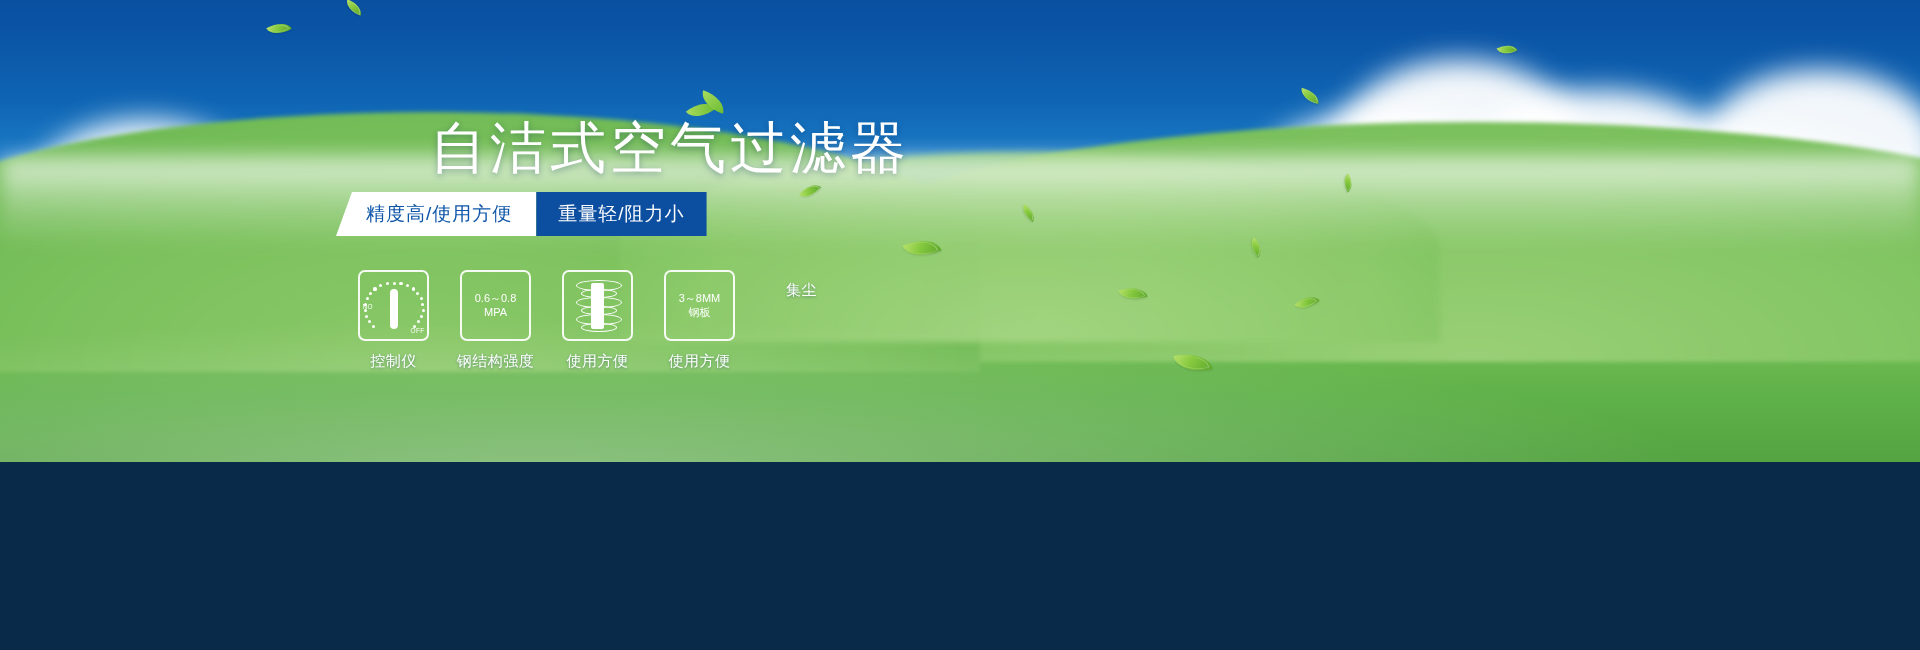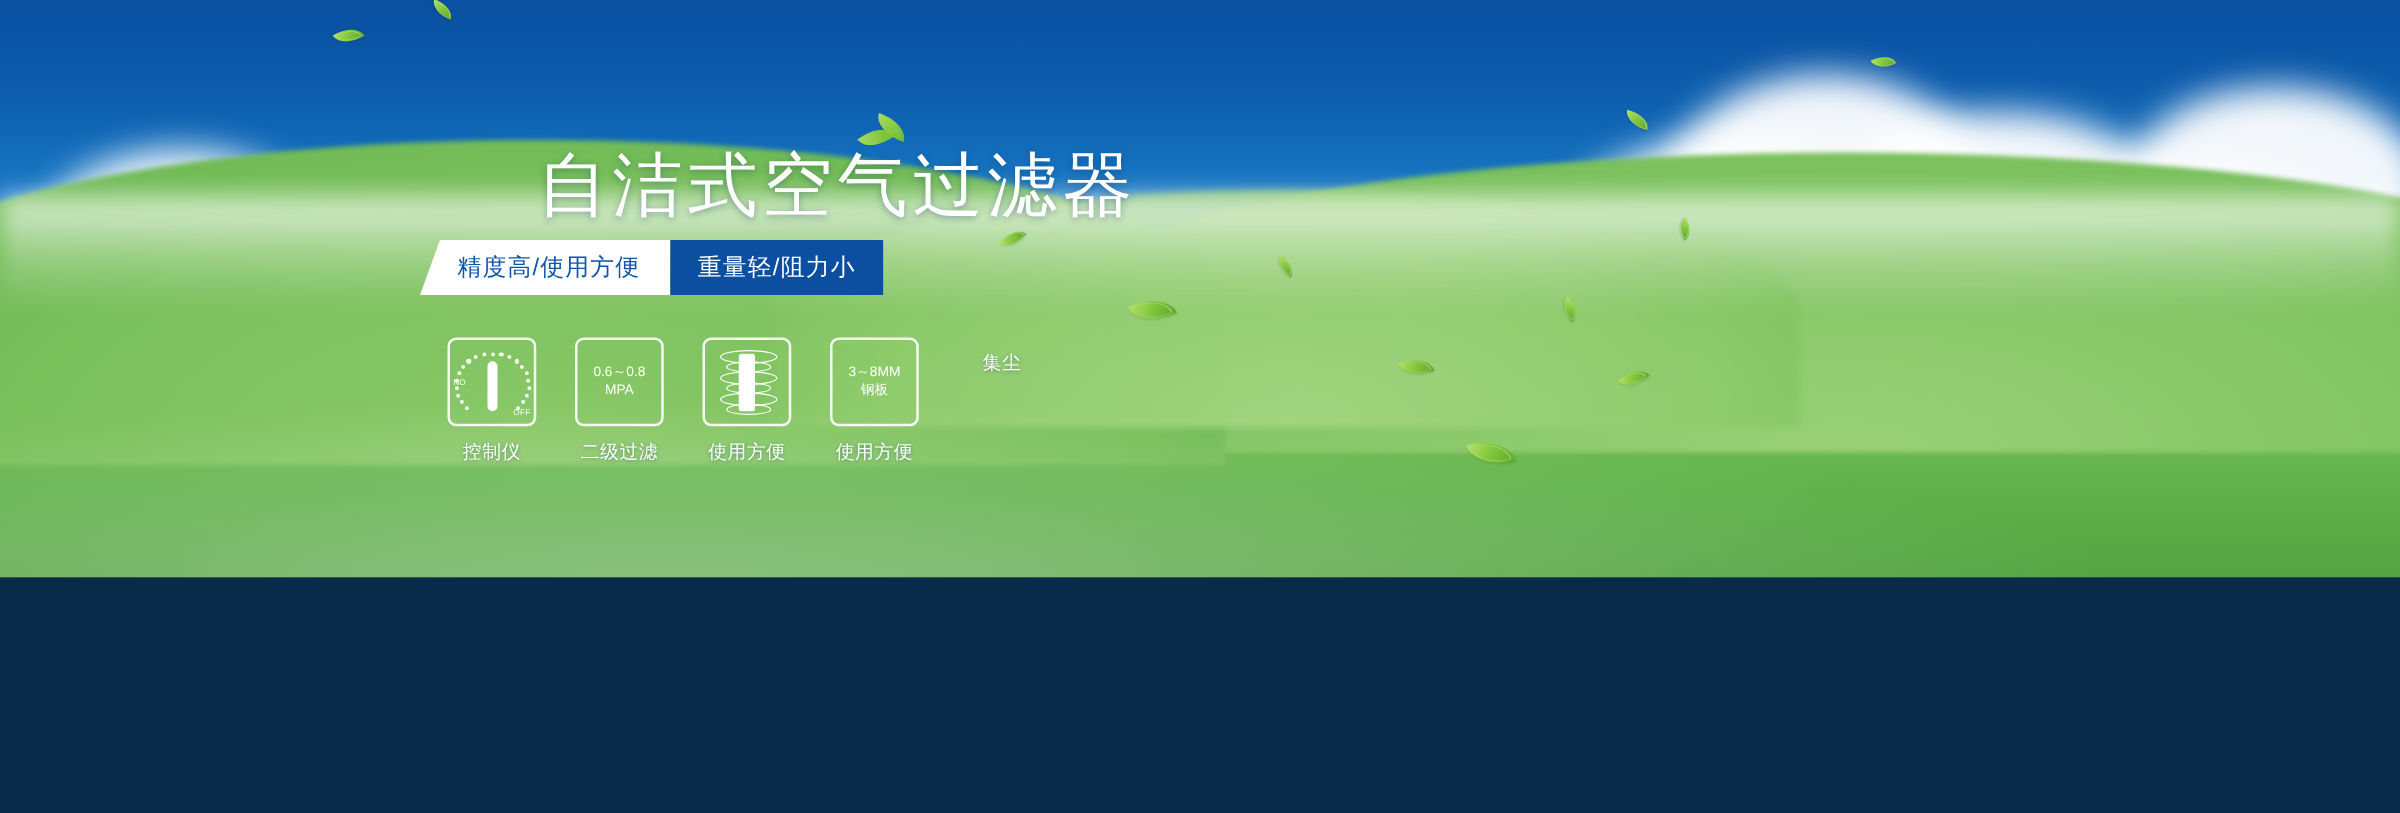--- a/index.html
+++ b/index.html
@@ -198,21 +198,21 @@
           </div>
         </div>
         <div class="flabel">控制仪</div>
       </div>
 
       <div class="feature">
         <div class="fbox">
           <div class="ftext">0.6～0.8
 MPA</div>
         </div>
-        <div class="flabel">二级过滤</div>
+        <div class="flabel">钢结构强度</div>
       </div>
 
       <div class="feature">
         <div class="fbox">
           <div class="cart">
             <div class="stem"></div>
             <div class="ring" style="top:1px;"></div>
             <div class="ring small" style="top:10px;"></div>
             <div class="ring" style="top:18px;"></div>
             <div class="ring small" style="top:27px;"></div>

